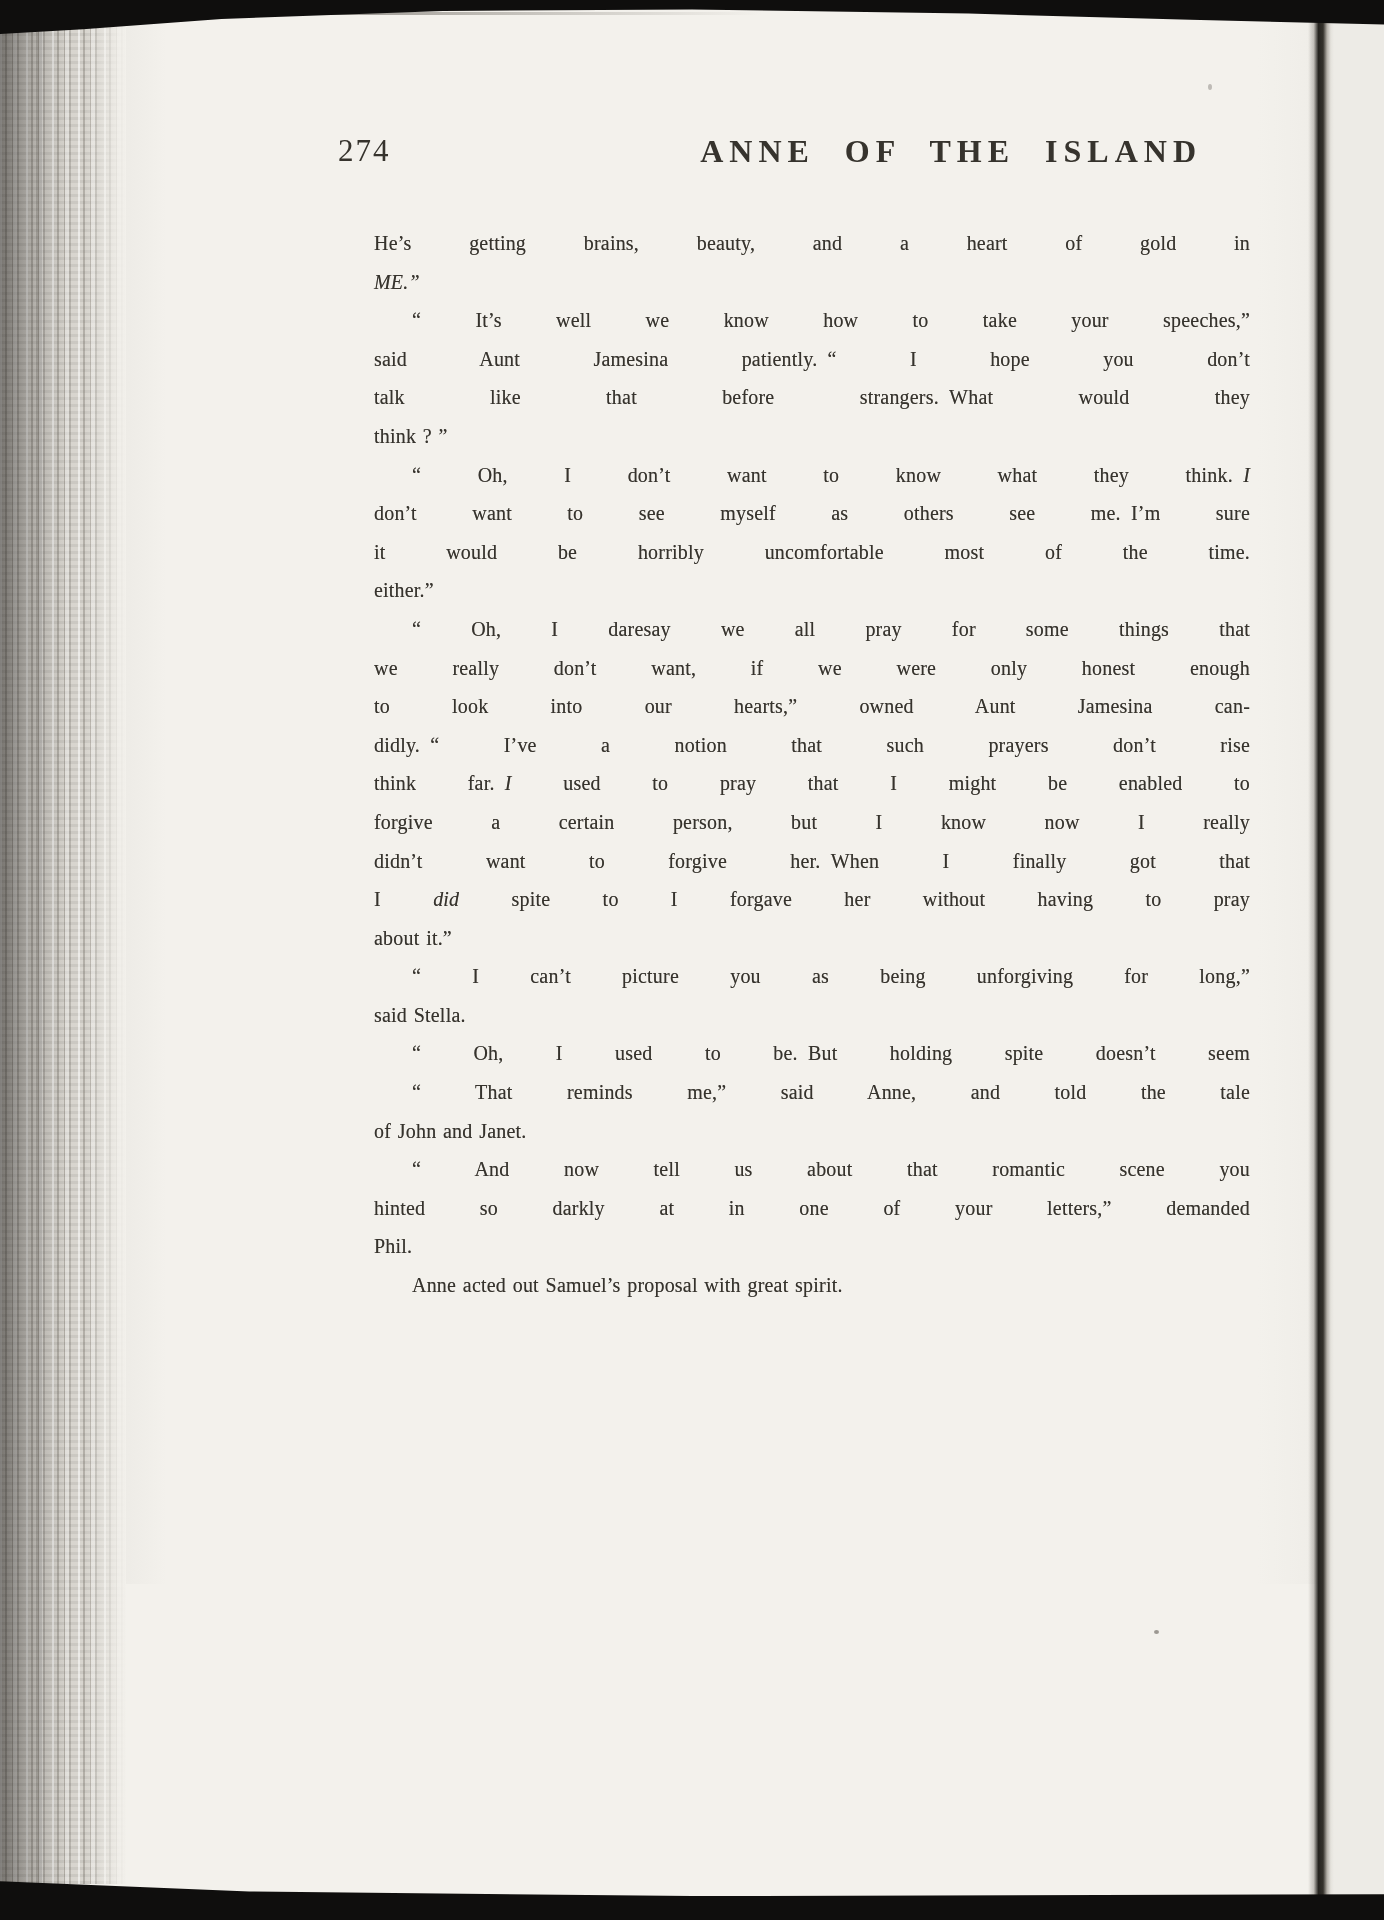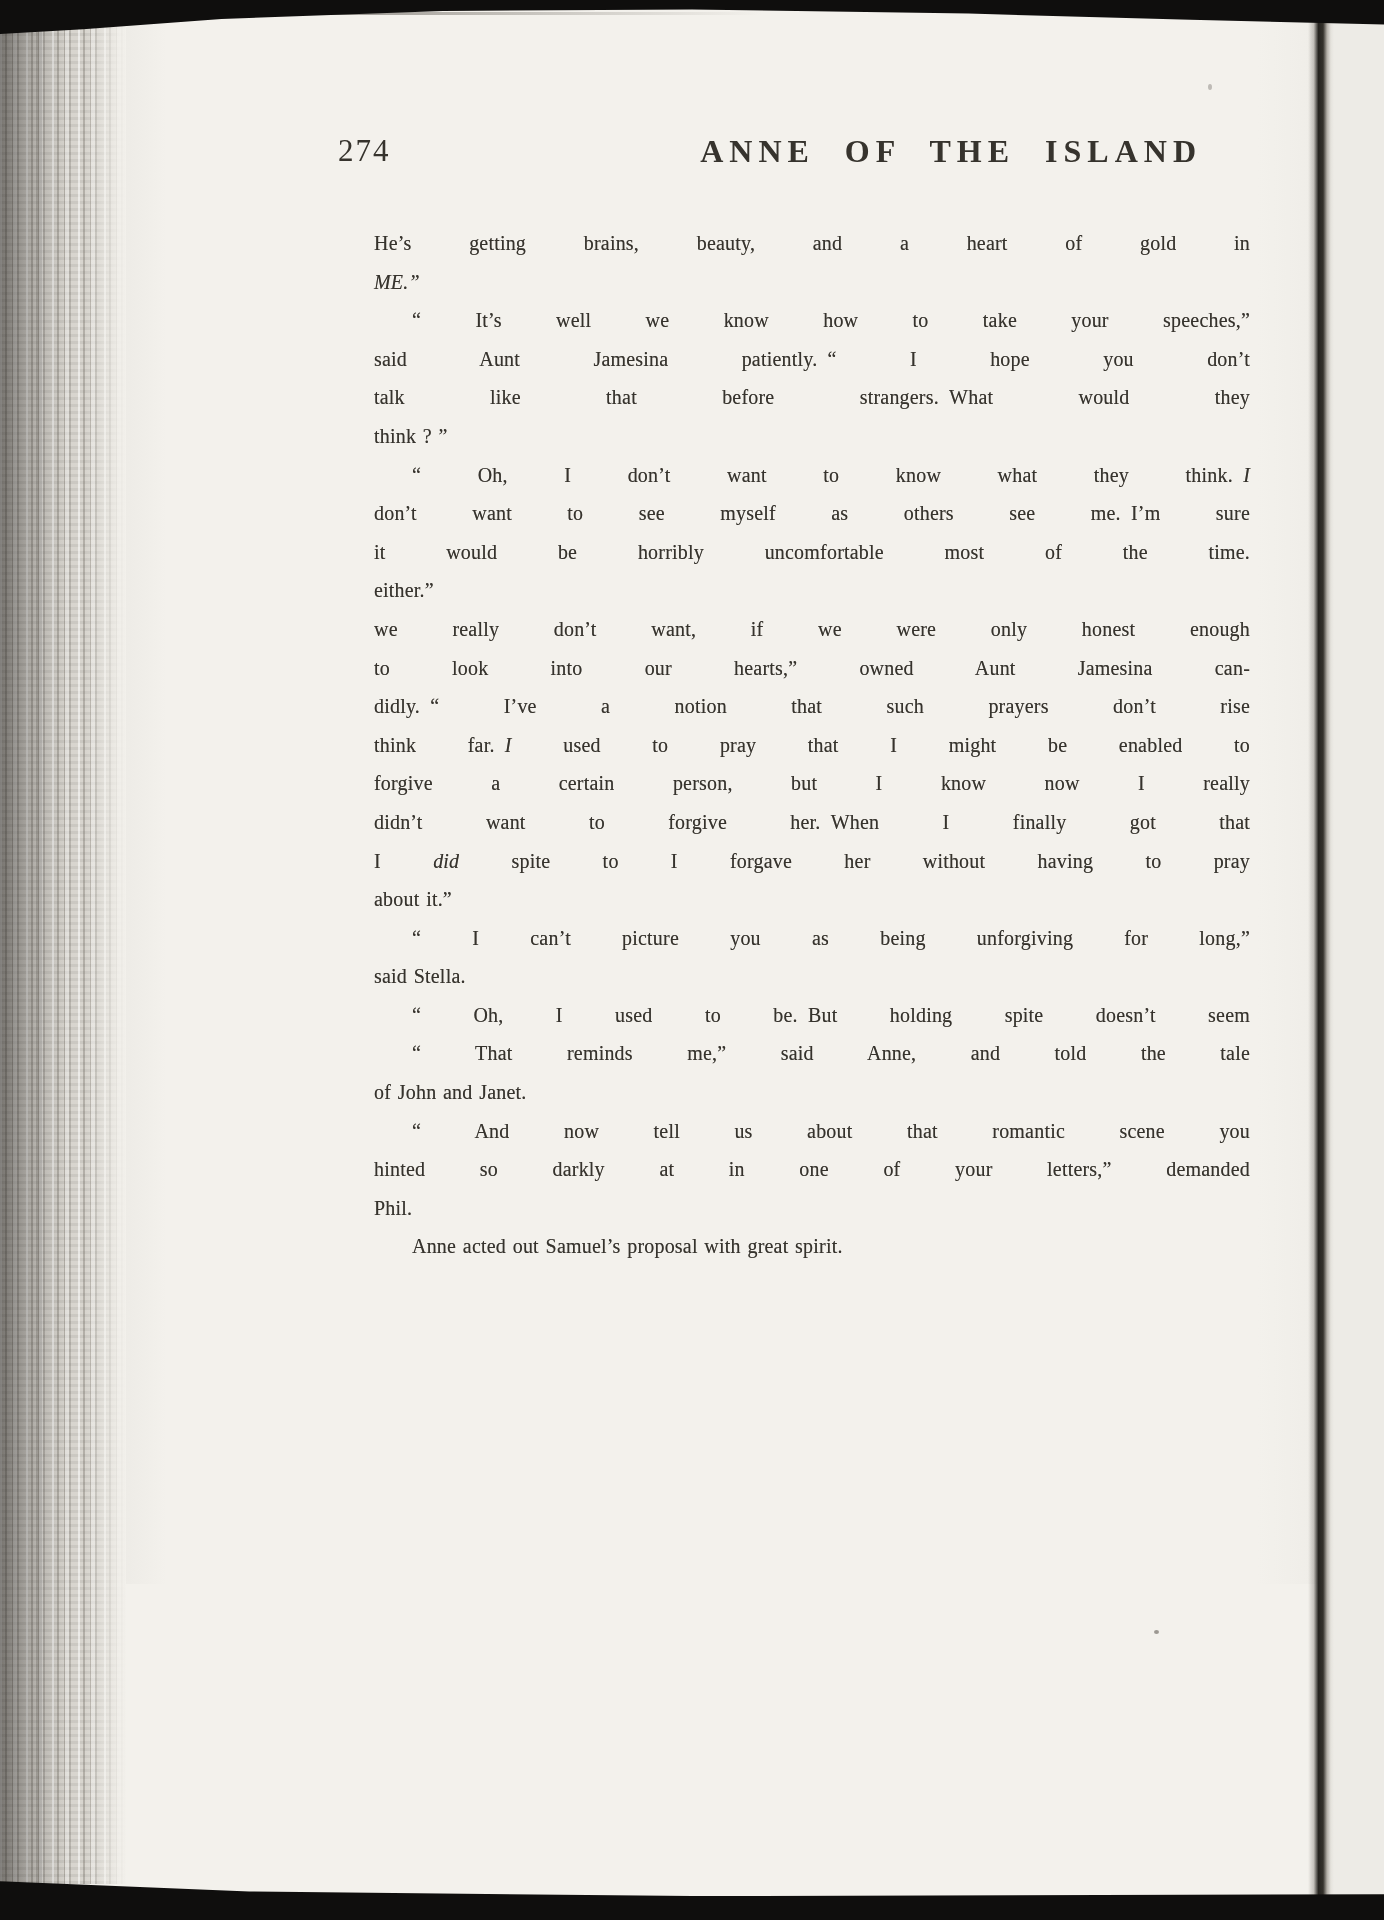--- a/index.html
+++ b/index.html
@@ -78,20 +78,21 @@
         <div class="line fill"><span>He’s getting brains, beauty, and a heart of gold in</span></div>
         <div class="line"><i>ME.”</i></div>
         <div class="line ind fill"><span>“ It’s well we know how to take your speeches,”</span></div>
         <div class="line fill"><span>said Aunt Jamesina patiently. “ I hope you don’t</span></div>
         <div class="line fill"><span>talk like that before strangers. What would they</span></div>
         <div class="line"><span>think ? ”</span></div>
         <div class="line ind fill"><span>“ Oh, I don’t want to know what they think. </span><i>I</i></div>
         <div class="line fill"><span>don’t want to see myself as others see me. I’m sure</span></div>
         <div class="line fill"><span>it would be horribly uncomfortable most of the time.</span></div>
         <div class="line"><span>either.”</span></div>
+        <div class="line ind fill"><span>“ Oh, I daresay we all pray for some things that</span></div>
         <div class="line fill"><span>we really don’t want, if we were only honest enough</span></div>
         <div class="line fill"><span>to look into our hearts,” owned Aunt Jamesina can-</span></div>
         <div class="line fill"><span>didly. “ I’ve a notion that such prayers don’t rise</span></div>
         <div class="line fill"><span>think far. </span><i>I</i><span> used to pray that I might be enabled to</span></div>
         <div class="line fill"><span>forgive a certain person, but I know now I really</span></div>
         <div class="line fill"><span>didn’t want to forgive her. When I finally got that</span></div>
         <div class="line fill"><span>I </span><i>did</i><span> spite to I forgave her without having to pray</span></div>
         <div class="line"><span>about it.”</span></div>
         <div class="line ind fill"><span>“ I can’t picture you as being unforgiving for long,”</span></div>
         <div class="line"><span>said Stella.</span></div>

